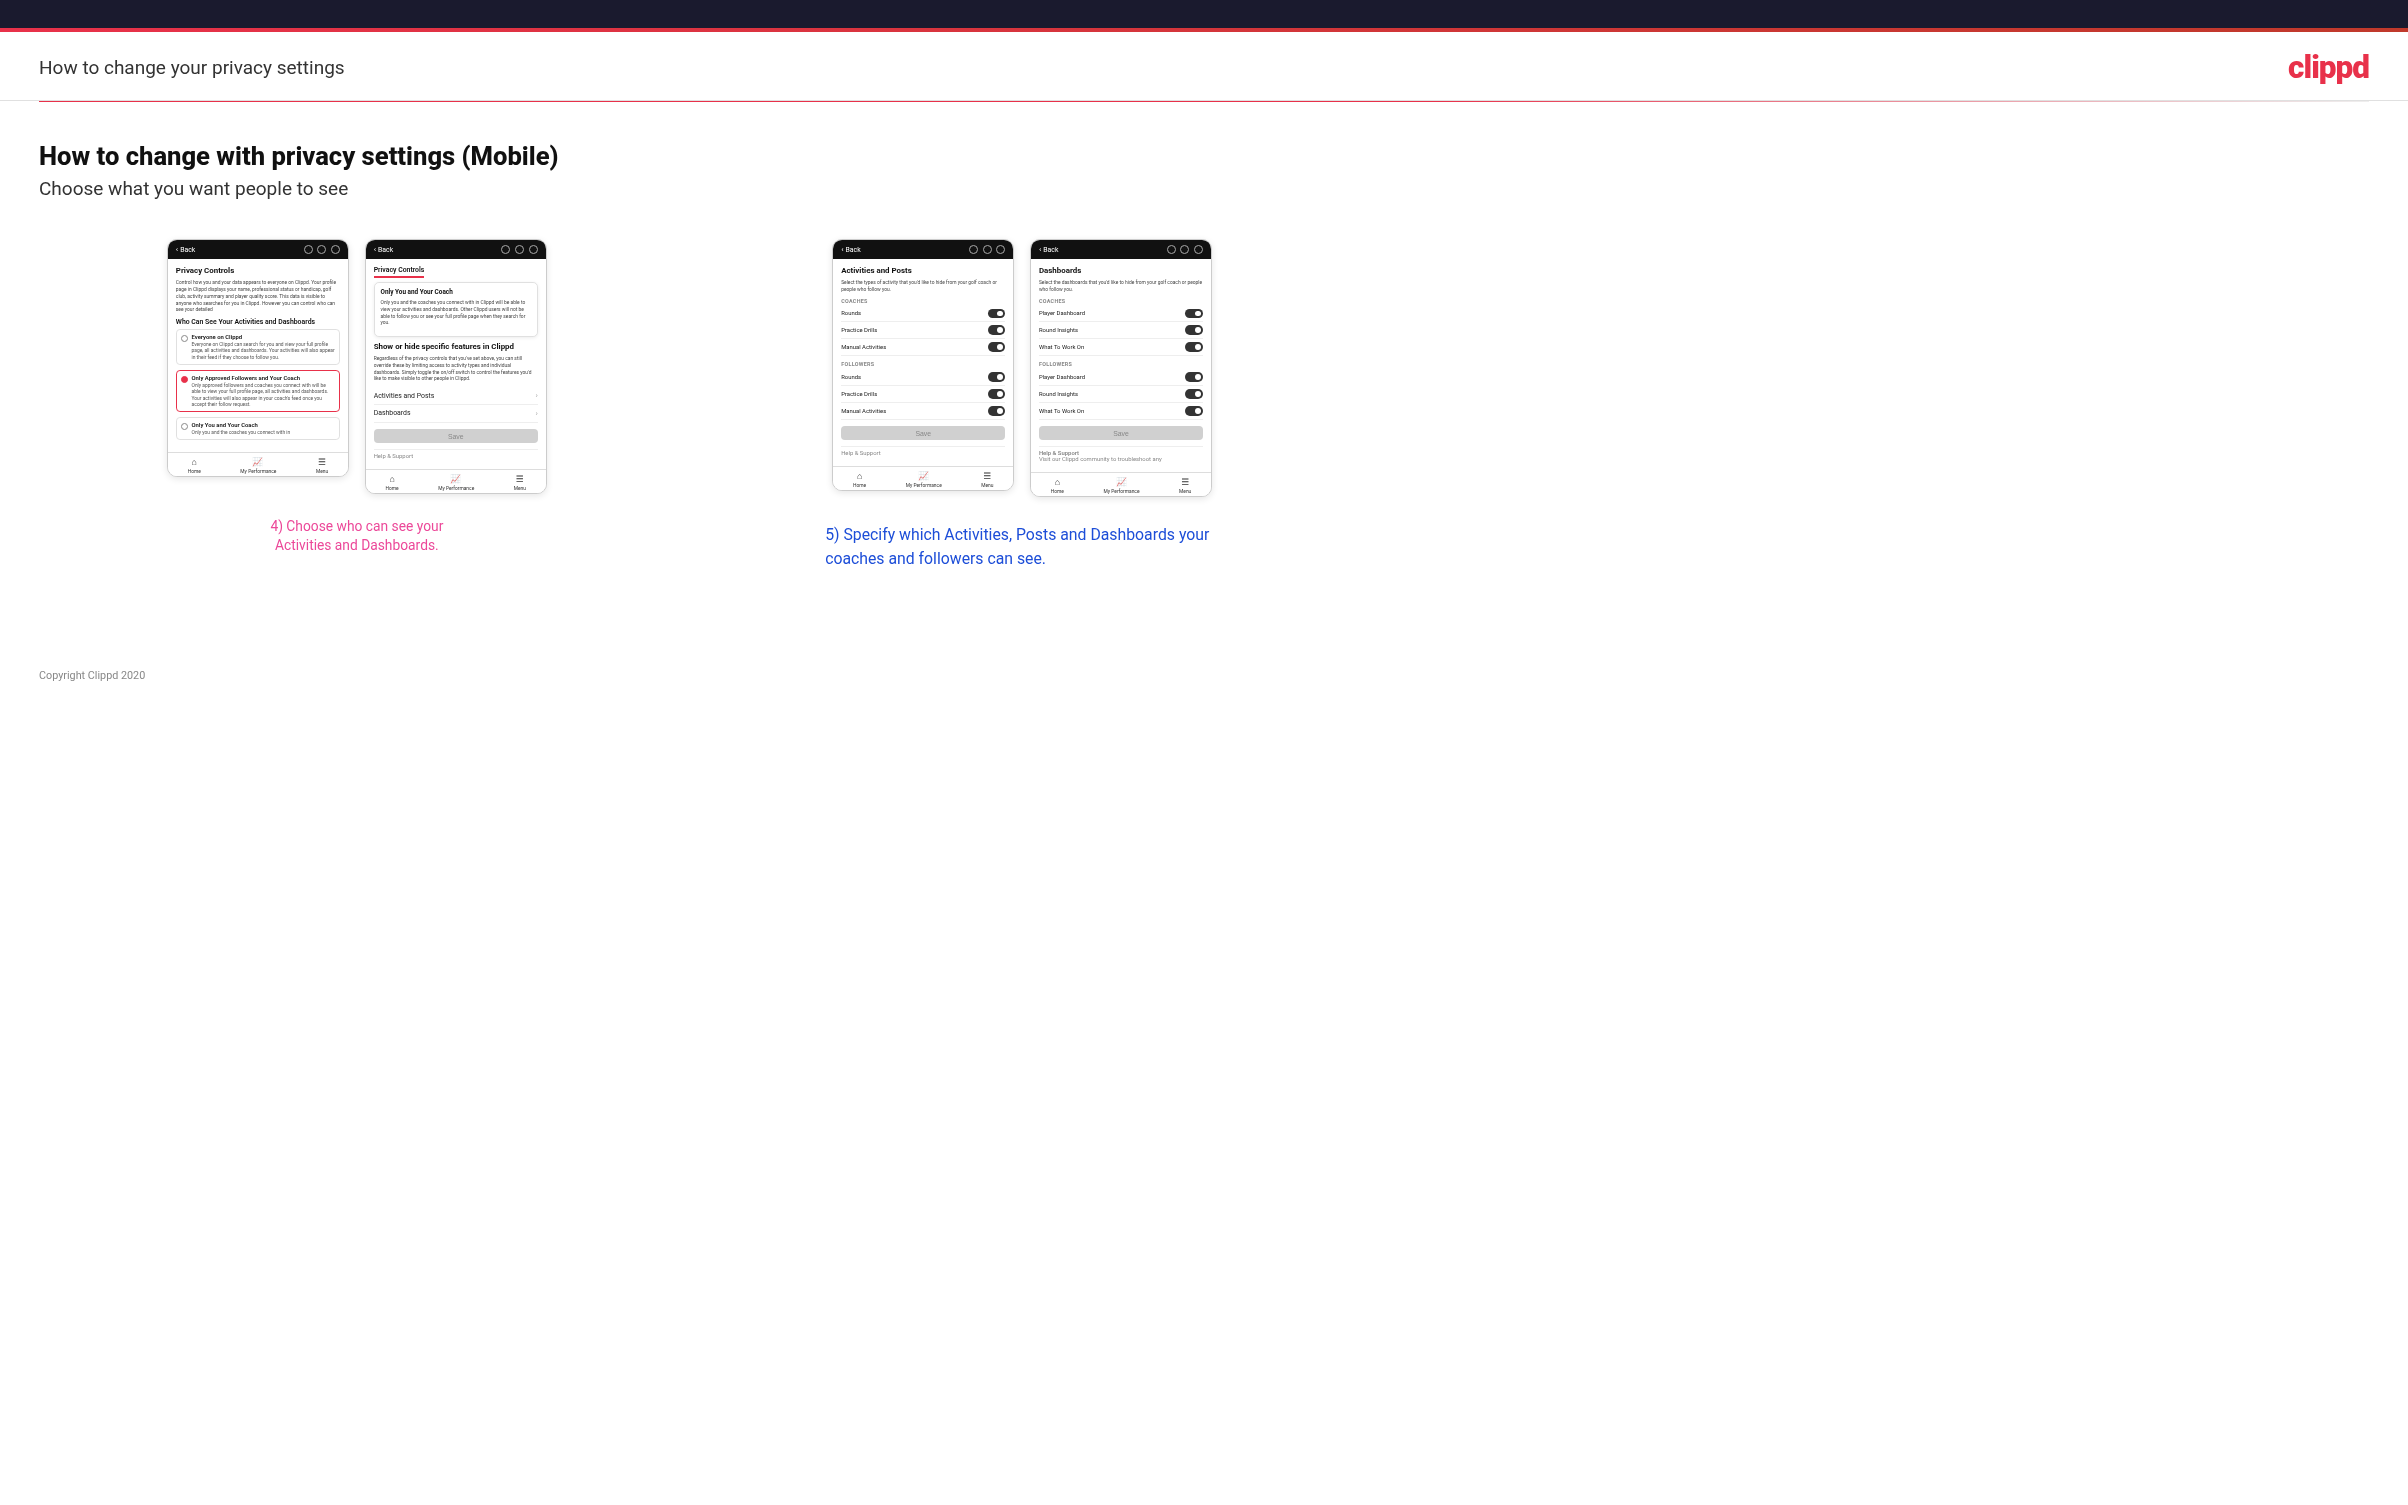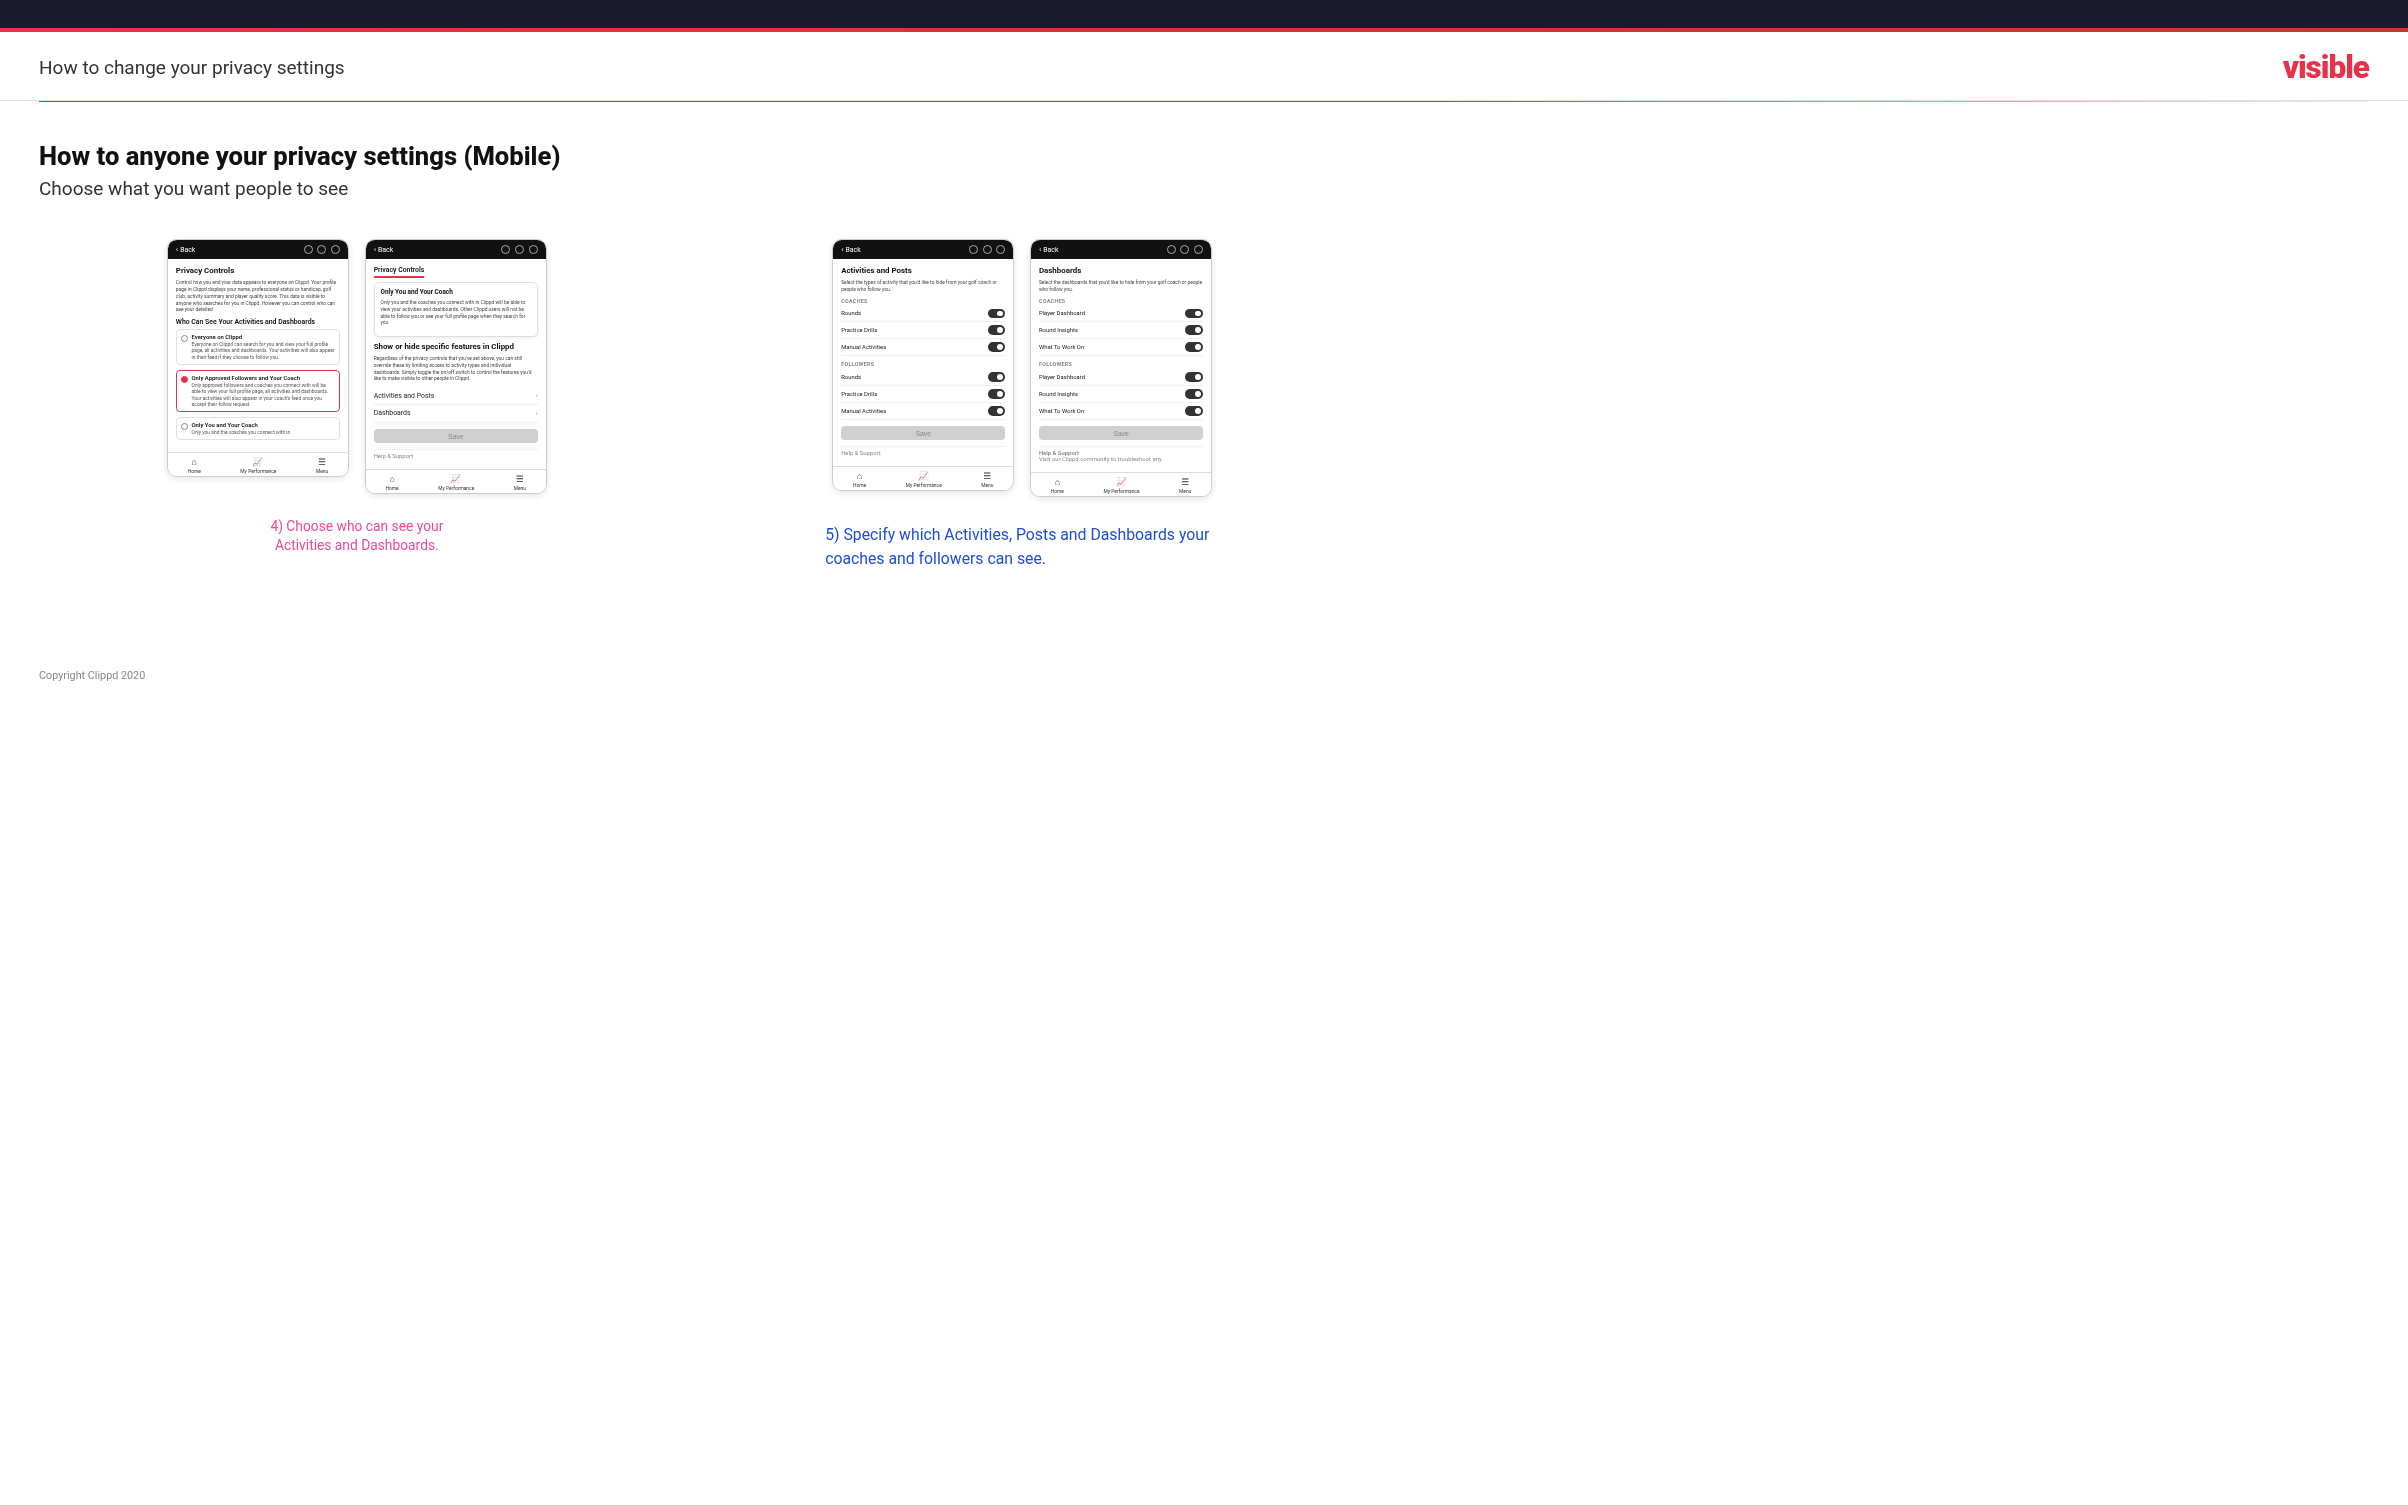--- a/index.html
+++ b/index.html
@@ -348,27 +348,27 @@
   </style>
 </head>
 <body>
 
 <div class="top-bar">
   <div class="top-bar-gradient"></div>
 </div>
 
 <div class="header">
   <span class="header-title">How to change your privacy settings</span>
-  <span class="logo">visible</span>
+  <span class="logo">clippd</span>
 </div>
 
 <div class="divider"></div>
 
 <div class="main">
-  <h1 class="page-title">How to anyone your privacy settings (Mobile)</h1>
+  <h1 class="page-title">How to change with privacy settings (Mobile)</h1>
   <p class="page-subtitle">Choose what you want people to see</p>
 
   <div class="screenshots-row">
 
     <div class="section-left">
       <div class="double-phone-group">
 
         <div class="phone-mockup">
 
           <div class="phone-nav">

